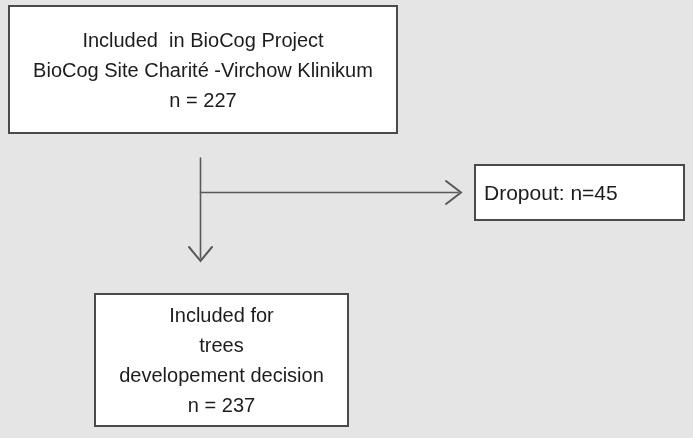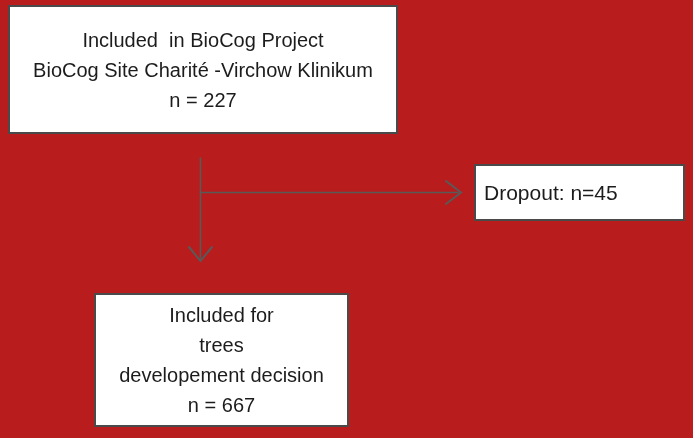--- a/index.html
+++ b/index.html
@@ -4,21 +4,21 @@
 <style>
   html, body {
     margin: 0;
     padding: 0;
     background: #ffffff;
   }
   .canvas {
     position: relative;
     width: 693px;
     height: 438px;
-    background: #b91c1c;
+    background: #e5e5e5;
     font-family: "Liberation Sans", sans-serif;
     color: #1c1c1c;
     overflow: hidden;
   }
   .box {
     position: absolute;
     background: #ffffff;
     border: 2px solid #4a4a4a;
     box-sizing: border-box;
     display: flex;
@@ -78,21 +78,21 @@
   </div>
 
   <div class="box box-dropout">
     <div class="line">Dropout: n=45</div>
   </div>
 
   <div class="box box-bottom">
     <div class="line">Included for</div>
     <div class="line">trees</div>
     <div class="line">developement decision</div>
-    <div class="line">n = 667</div>
+    <div class="line">n = 237</div>
   </div>
 
   <svg class="connectors" width="693" height="438" viewBox="0 0 693 438">
 
     <g stroke-width="1.6" fill="none" stroke-linecap="round" stroke-linejoin="miter" stroke="#595959">
       <line x1="200.5" y1="158" x2="200.5" y2="258"></line>
       <polyline points="189,247 200.5,261 212,247" stroke-width="2"></polyline>
     </g>
 
     <g stroke-width="1.6" fill="none" stroke-linecap="round" stroke-linejoin="miter" stroke="#595959">

